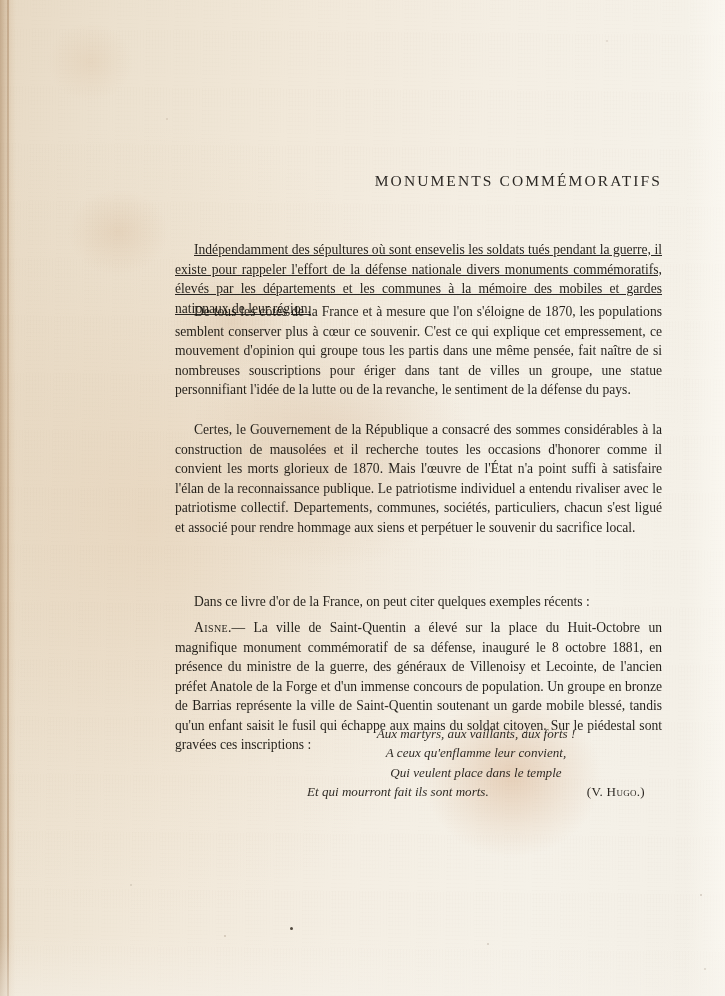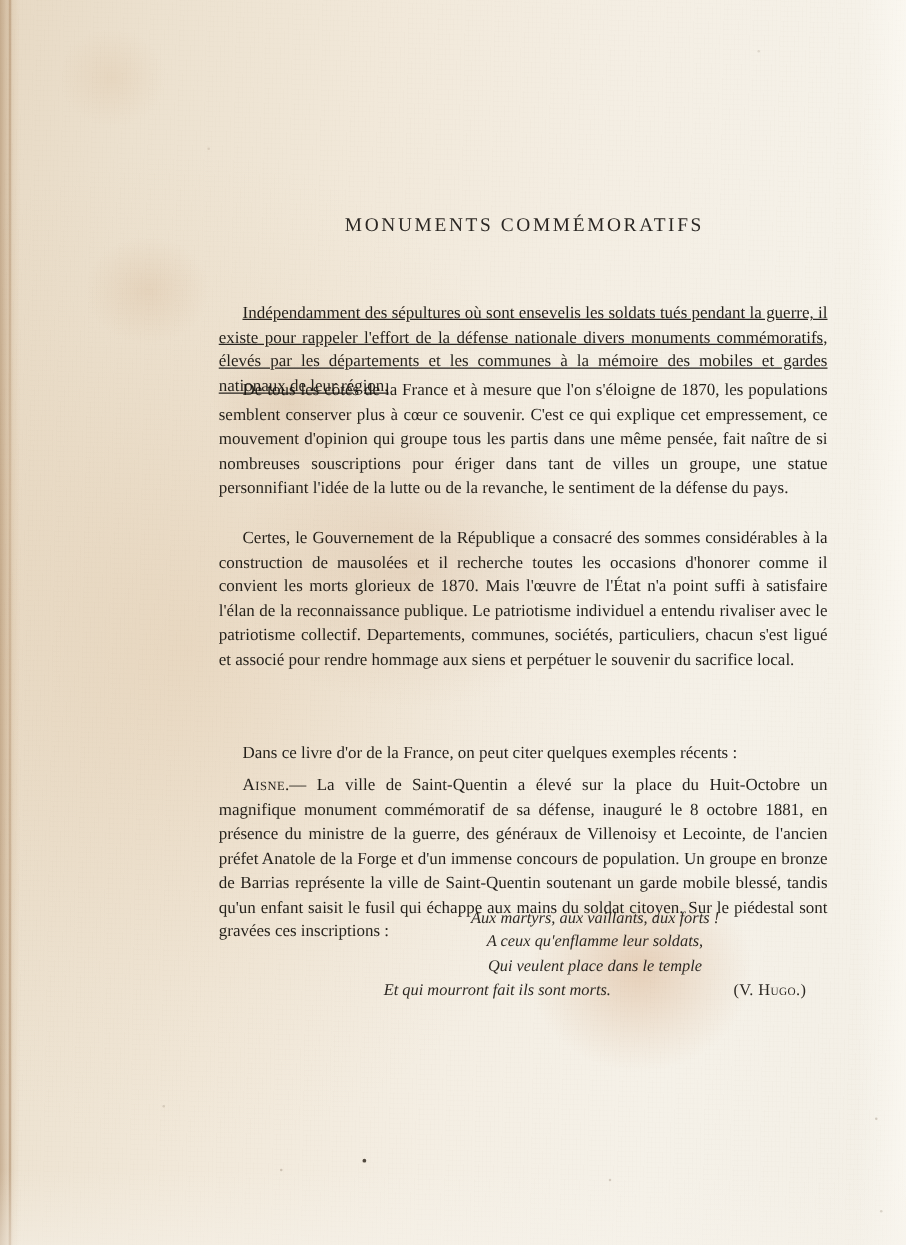--- a/index.html
+++ b/index.html
@@ -74,21 +74,21 @@
     left: 175px;
     top: 0;
     width: 487px;
   }
 
   .doc-title {
     position: absolute;
     left: 0;
     top: 172px;
     width: 487px;
-    text-align: center;
+    text-align: right;
     font-size: 15.5px;
     letter-spacing: 2.1px;
     text-indent: 2.1px;
     color: #1a1714;
     white-space: nowrap;
     opacity: 0.93;
   }
 
   p.body {
     margin: 0;
@@ -174,19 +174,19 @@
     <div class="para-block" id="p4">
       <p class="body">Dans ce livre d'or de la France, on peut citer quelques exemples récents :</p>
     </div>
 
     <div class="para-block" id="p5">
       <p class="body"><span class="smallcaps">Aisne</span><span>.— </span><span>La ville de Saint-Quentin a élevé sur la place du Huit-Octobre un magnifique monument commémoratif de sa défense, inauguré le 8 octobre 1881, en présence du ministre de la guerre, des généraux de Villenoisy et Lecointe, de l'ancien préfet Anatole de la Forge et d'un immense concours de population. Un groupe en bronze de Barrias représente la ville de Saint-Quentin soutenant un garde mobile blessé, tandis qu'un enfant saisit le fusil qui échappe aux mains du soldat citoyen. Sur le piédestal sont gravées ces inscriptions :</span></p>
     </div>
 
     <div class="verse">
       <div class="line">Aux martyrs, aux vaillants, aux forts !</div>
-      <div class="line">A ceux qu'enflamme leur soldats,</div>
+      <div class="line">A ceux qu'enflamme leur convient,</div>
       <div class="line">Qui veulent place dans le temple</div>
       <div class="line"><span>Et qui mourront fait ils sont morts.</span><span class="attrib">(V. Hugo.)</span></div>
     </div>
 
   </div>
 </div>
 
 </body></html>

